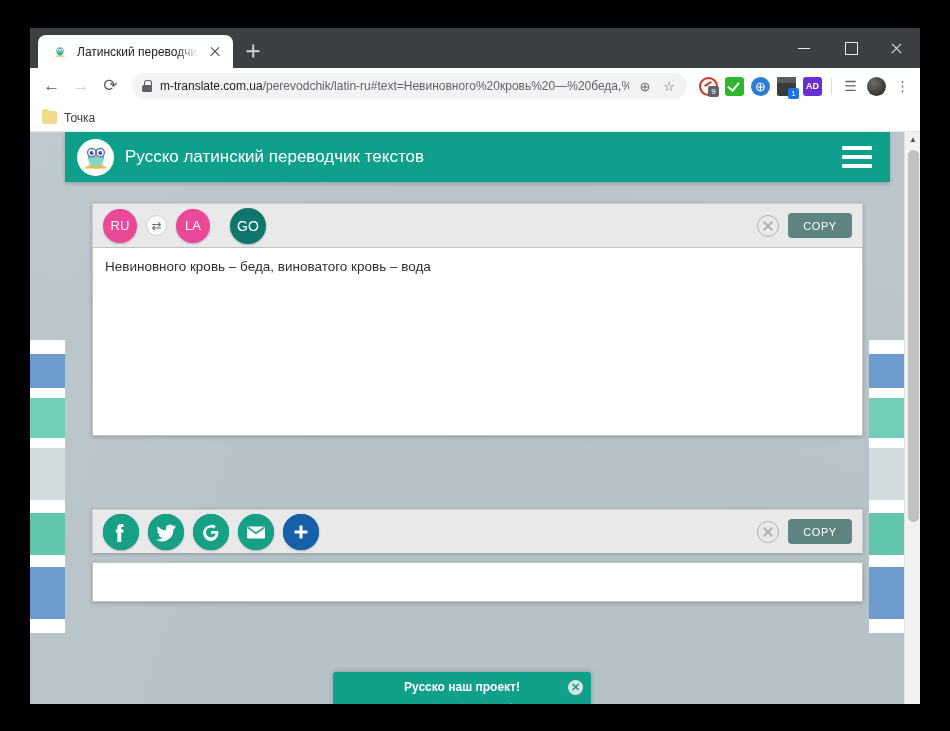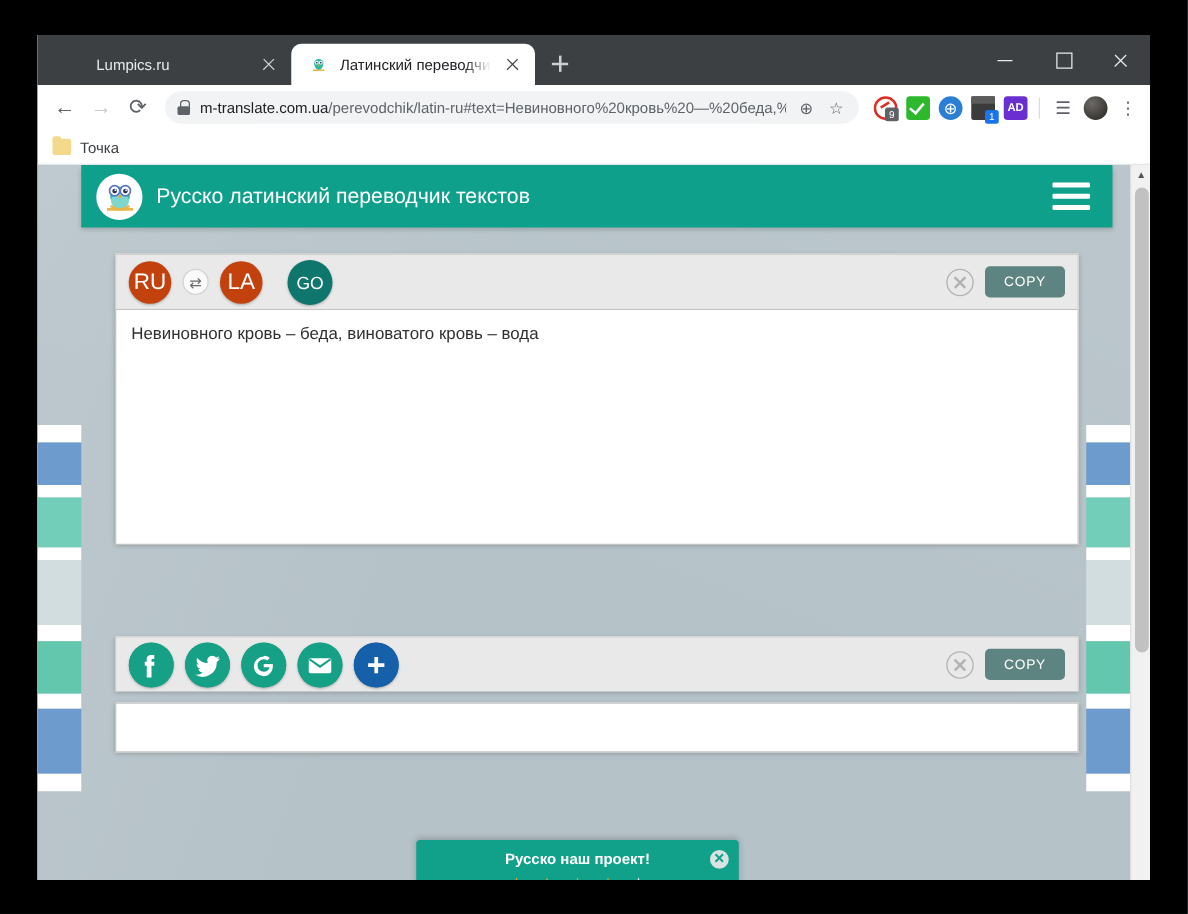--- a/index.html
+++ b/index.html
@@ -242,21 +242,21 @@
   .panel-bar {
     height: 44px; background: #e9e9e9;
     border: 1px solid #cfcfcf; border-bottom: none;
     display: flex; align-items: center; padding: 0 10px; gap: 9px;
   }
   .circ {
     border-radius: 50%; display: flex; align-items: center; justify-content: center;
     color: #fff; flex: 0 0 auto;
     box-shadow: 0 1px 2px rgba(0,0,0,.25);
   }
-  .lang { width: 34px; height: 34px; background: #c2410c; font-size: 18px; }
+  .lang { width: 34px; height: 34px; background: #ec4899; font-size: 13px; }
   .swap {
     width: 21px; height: 21px; background: #fafafa; border: 1px solid #d2d2d2;
     color: #6b6b6b; font-size: 12px; line-height: 1;
     box-shadow: none;
   }
   .go {
     width: 36px; height: 36px; background: #0f766e; font-size: 14px;
     margin-left: 11px;
   }
   .social { width: 36px; height: 36px; background: #16a085; font-size: 20px; }
@@ -303,27 +303,20 @@
 </style>
 </head>
 <body>
 
 <div id="screen">
 
   <div id="browser">
 
     <div class="tabstrip">
 
-      <div class="tab inactive">
-        <span class="tab-favicon">
-          <span class="fav-lumpics"></span>
-        </span>
-        <span class="tab-title">Lumpics.ru</span>
-        <span class="tab-close"></span>
-      </div>
 
       <div class="tab active">
         <span class="tab-favicon">
           <span class="fav-owl">
             <svg width="16" height="16" viewBox="0 0 16 16" aria-hidden="true">
               <circle cx="8" cy="8" r="8" fill="#ffffff"></circle>
               <path d="M8 3.2c2.1 0 3.7 1.4 3.7 3.4 0 2.6-1.7 5.3-3.7 5.3S4.3 9.2 4.3 6.6C4.3 4.6 5.9 3.2 8 3.2z" fill="#2fb8a0"></path>
               <circle cx="6.4" cy="6.1" r="1.5" fill="#ffffff"></circle>
               <circle cx="9.6" cy="6.1" r="1.5" fill="#ffffff"></circle>
               <circle cx="6.4" cy="6.1" r=".7" fill="#3a3a5a"></circle>

